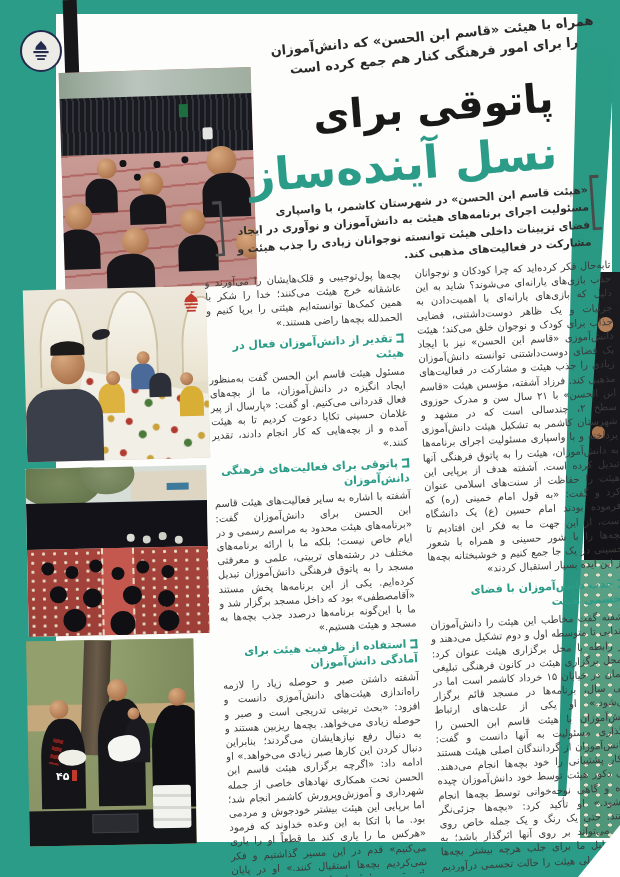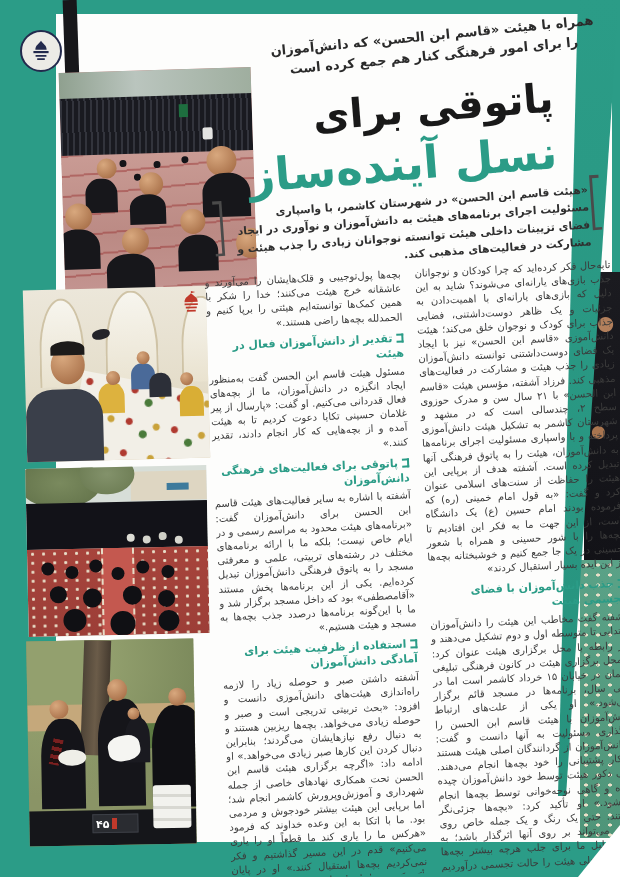--- a/index.html
+++ b/index.html
@@ -116,21 +116,21 @@
   .columns{left:204px;top:258px;width:406px;height:606px;z-index:4;
     transform:rotate(-2.6deg);transform-origin:top right;
     display:flex;direction:rtl;gap:14px;overflow:hidden;}
   .col{width:196px;direction:rtl;}
   .col p{margin:0 0 3px;font-size:10px;line-height:14.2px;text-align:justify;color:#3b3b3b;}
   .col h4{margin:7px 0 3px;font-size:11px;line-height:1.35;font-weight:bold;color:var(--teal,#2b9c87);}
   .h-mark{display:inline-block;width:7px;height:9px;border:2px solid var(--teal,#2b9c87);
           border-left:none;margin-left:4px;vertical-align:-1px;}
 
   
-  .pagenum{left:56px;top:818px;z-index:5;display:flex;align-items:flex-start;gap:3px;direction:ltr;margin-left:40px;}
+  .pagenum{left:56px;top:770px;z-index:5;display:flex;align-items:flex-start;gap:3px;direction:ltr;}
   .pagenum span.n{color:#fff;font-size:11px;font-weight:bold;}
   .pagenum span.r{width:5px;height:11px;background:var(--accent,#c0392b);display:inline-block;}
 </style>
 </head>
 <body>
 
 <div class="canvas">
 
   <div class="abs teal-backdrop"></div>
   <div class="abs white-page"></div>

